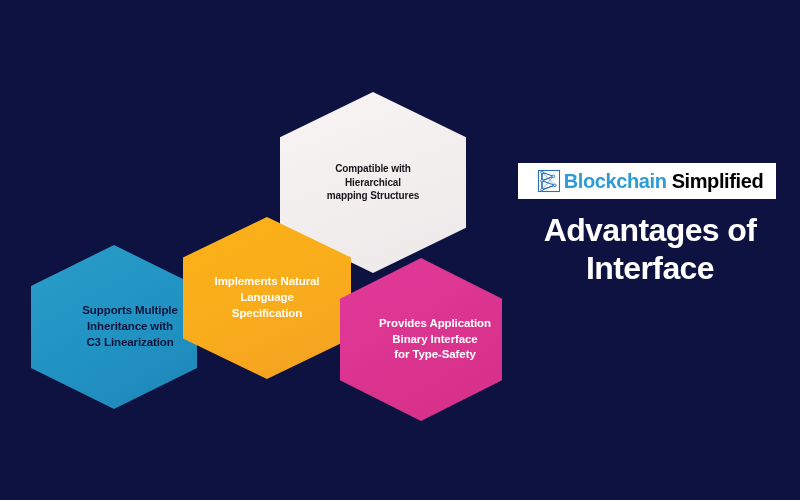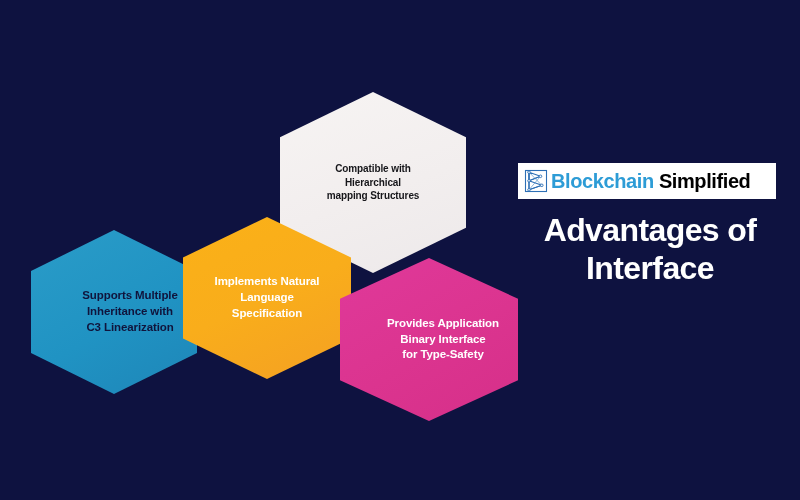--- a/index.html
+++ b/index.html
@@ -71,21 +71,21 @@
     z-index: 3;
   }
   #hex-hierarchical .hex-label {
     color: #16161A;
     font-size: 10px;
   }
 
   
   #hex-inheritance {
     left: 31px;
-    top: 230px;
+    top: 245px;
     width: 166px;
     height: 164px;
     background: linear-gradient(150deg, #2A9CC8 0%, #2093C3 55%, #1E86B8 100%);
     z-index: 2;
     padding-left: 32px;
   }
   #hex-inheritance .hex-label { color: #10143C; }
 
   
   #hex-natural-language {
@@ -95,21 +95,21 @@
     height: 162px;
     background: linear-gradient(155deg, #FBB117 0%, #F9AD1B 50%, #F4A023 100%);
     z-index: 4;
   }
   #hex-natural-language .hex-label { color: #FFFFFF; }
 
   
   #hex-abi {
     left: 340px;
     top: 258px;
-    width: 178px;
+    width: 162px;
     height: 163px;
     background: linear-gradient(150deg, #E0399A 0%, #DB348F 55%, #D62F89 100%);
     z-index: 5;
     padding-left: 28px;
   }
   #hex-abi .hex-label { color: #FFFFFF; }
 
   
   .right-panel {
     position: absolute;
@@ -123,20 +123,21 @@
     position: absolute;
     left: 13px;
     top: 13px;
     width: 258px;
     height: 36px;
     background: #FFFFFF;
     display: flex;
     align-items: center;
     padding-left: 6px;
     box-sizing: border-box;
+    justify-content: center;
   }
 
   .logo-mark {
     width: 24px;
     height: 24px;
     flex: 0 0 24px;
     margin-right: 3px;
     display: block;
   }
 

